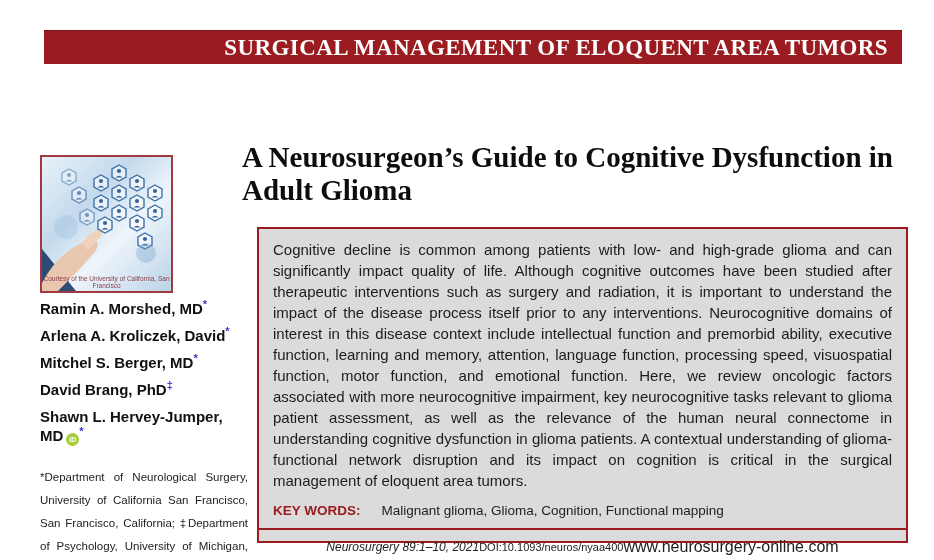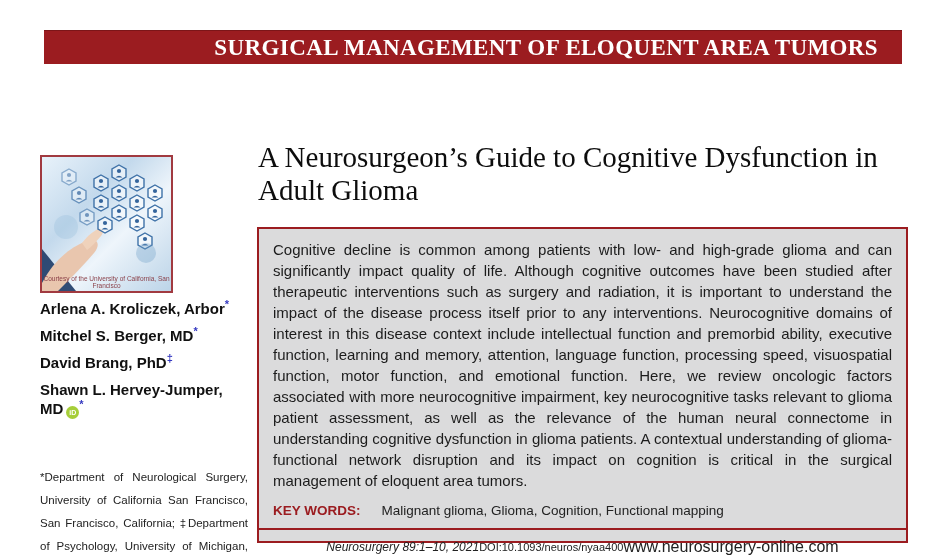--- a/index.html
+++ b/index.html
@@ -4,43 +4,43 @@
 <style>
   html,body{margin:0;padding:0;background:#ffffff;}
   .page{position:relative;width:934px;height:560px;background:#ffffff;overflow:hidden;
         font-family:"Liberation Sans",sans-serif;color:#1a1a1a;}
 
   
   .banner{position:absolute;left:44px;top:30px;width:858px;height:33px;
           background:#9b1c20;border-top:1px solid #7c1518;
           display:flex;align-items:center;justify-content:flex-end;}
   .banner-text{color:#ffffff;font-family:"Liberation Serif",serif;font-weight:bold;
-               font-size:23px;letter-spacing:.4px;padding-right:24px;white-space:nowrap;}
+               font-size:23px;letter-spacing:.4px;padding-right:14px;white-space:nowrap;}
 
   
   .photo{position:absolute;left:40px;top:155px;width:133px;height:138px;
          border:2px solid #a13a40;box-sizing:border-box;
          background:linear-gradient(135deg,#e8f2fa 0%,#c3d9ec 35%,#eef5fb 60%,#bcd4e8 100%);}
   .photo svg{position:absolute;left:0;top:0;}
   .photo-caption{position:absolute;left:0;bottom:2px;width:100%;text-align:center;
                  font-size:6.5px;color:#8b4049;letter-spacing:0;line-height:7px;}
 
   .authors{position:absolute;left:40px;top:299px;width:206px;}
   .author-row{font-weight:bold;font-size:15px;line-height:19px;margin-bottom:8px;color:#111;}
   .marker{color:#3438c0;font-weight:bold;font-size:11px;vertical-align:super;line-height:0;}
   .orcid{display:inline-flex;align-items:center;justify-content:center;
          width:13px;height:13px;border-radius:50%;background:#a6ce39;color:#ffffff;
          font-size:7px;font-weight:bold;vertical-align:-1px;margin-left:3px;}
 
   .affiliations{position:absolute;left:40px;top:466px;width:208px;
                 font-size:11.5px;line-height:23px;text-align:justify;color:#222;}
 
   
-  .title{position:absolute;left:258px;top:141px;width:652px;
-         font-family:"Liberation Serif",serif;font-weight:normal;font-size:29px;
+  .title{position:absolute;left:242px;top:141px;width:652px;
+         font-family:"Liberation Serif",serif;font-weight:bold;font-size:29px;
          line-height:33px;color:#0d0d0d;}
 
   .abstract-box{position:absolute;left:257px;top:227px;width:651px;height:316px;
                 box-sizing:border-box;background:#dbdbdc;border:2px solid #9b1c20;}
   .abstract-text{margin:10px 14px 4px 14px;font-size:15px;line-height:21px;
                  text-align:justify;color:#1c1c1c;}
   .keywords-line{margin:12px 14px 0 14px;font-size:13.5px;color:#222;}
   .keywords-label{color:#9b1c20;font-weight:bold;margin-right:21px;}
   .box-rule{border:0;border-top:2px solid #9b1c20;margin:10px 0 0 0;}
   .box-footer{display:flex;align-items:center;justify-content:center;
@@ -85,21 +85,22 @@
       <use href="#hexp" x="30" y="30" opacity="0.7"></use>
       <use href="#hexp" x="38" y="52" opacity="0.6"></use>
       <use href="#hexp" x="20" y="12" opacity="0.5"></use>
       <circle cx="104" cy="96" r="10" fill="#6fa0c8" opacity="0.35"></circle>
       <circle cx="24" cy="70" r="12" fill="#9cc0dd" opacity="0.35"></circle>
     </svg>
     <div class="photo-caption">Courtesy of the University of California, San Francisco</div>
   </div>
 
   <div class="authors">
-    <div class="author-row"><span>Arlena A. Kroliczek, Arbor</span><sup class="marker">*</sup></div>
+    <div class="author-row"><span>Ramin A. Morshed, MD</span><sup class="marker">*</sup></div>
+    <div class="author-row"><span>Arlena A. Kroliczek, David</span><sup class="marker">*</sup></div>
     <div class="author-row"><span>Mitchel S. Berger, MD</span><sup class="marker">*</sup></div>
     <div class="author-row"><span>David Brang, PhD</span><sup class="marker">‡</sup></div>
     <div class="author-row"><span>Shawn L. Hervey-Jumper, MD</span><span class="orcid">iD</span><sup class="marker">*</sup></div>
   </div>
 
   <div class="affiliations">*Department of Neurological Surgery, University of California San Francisco, San Francisco, California; ‡Department of Psychology, University of Michigan, Ann Arbor, Michigan</div>
 
   <h1 class="title" style="margin:0;">A Neurosurgeon’s Guide to Cognitive Dysfunction in Adult Glioma</h1>
 
   <div class="abstract-box">

